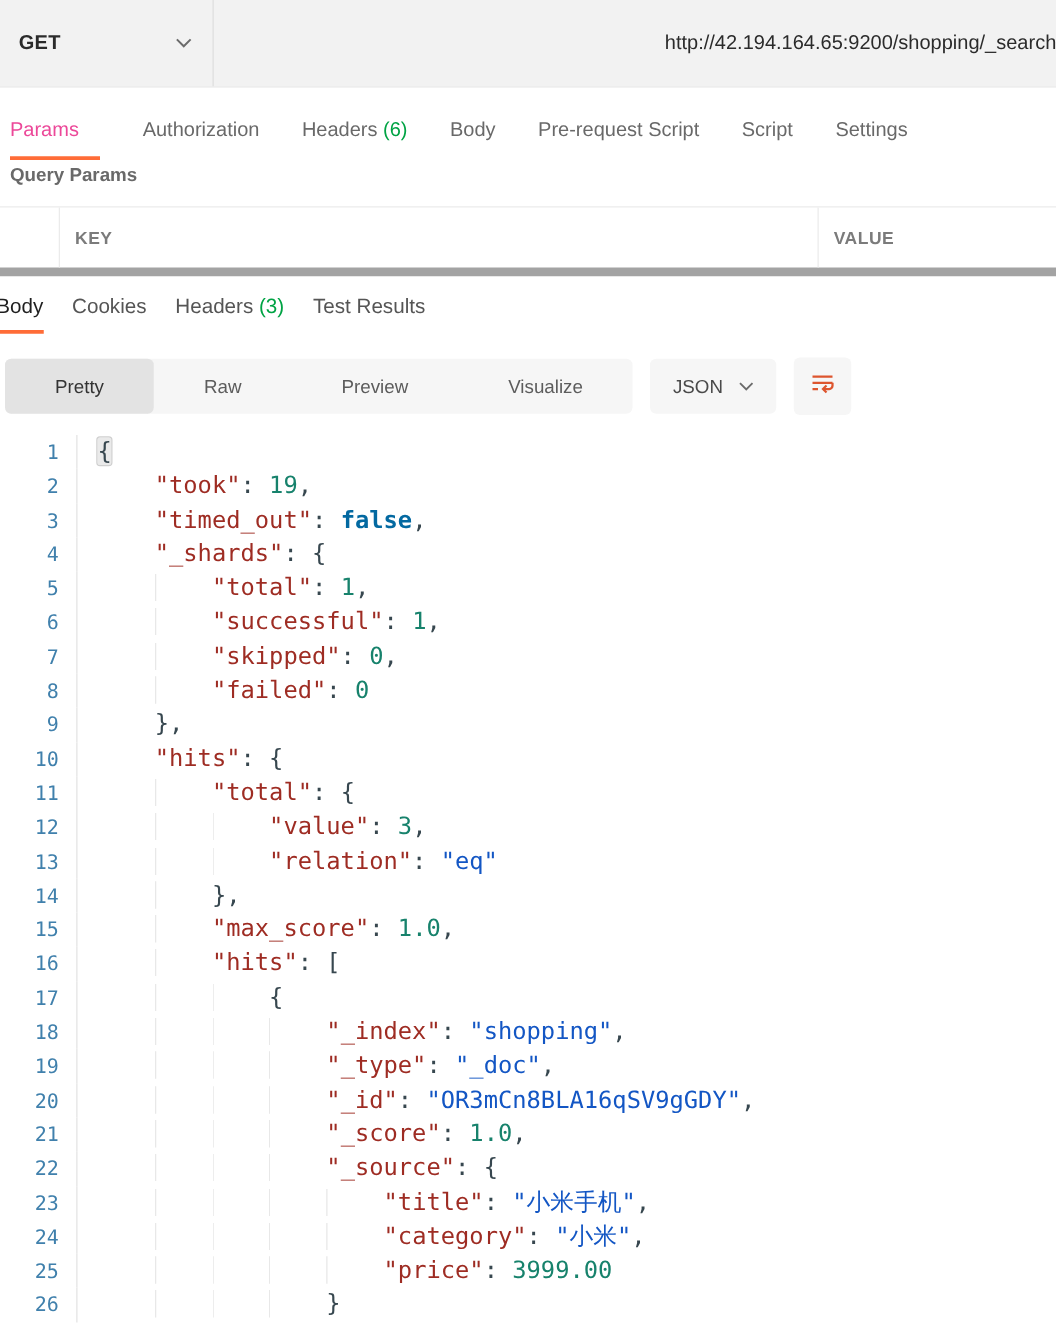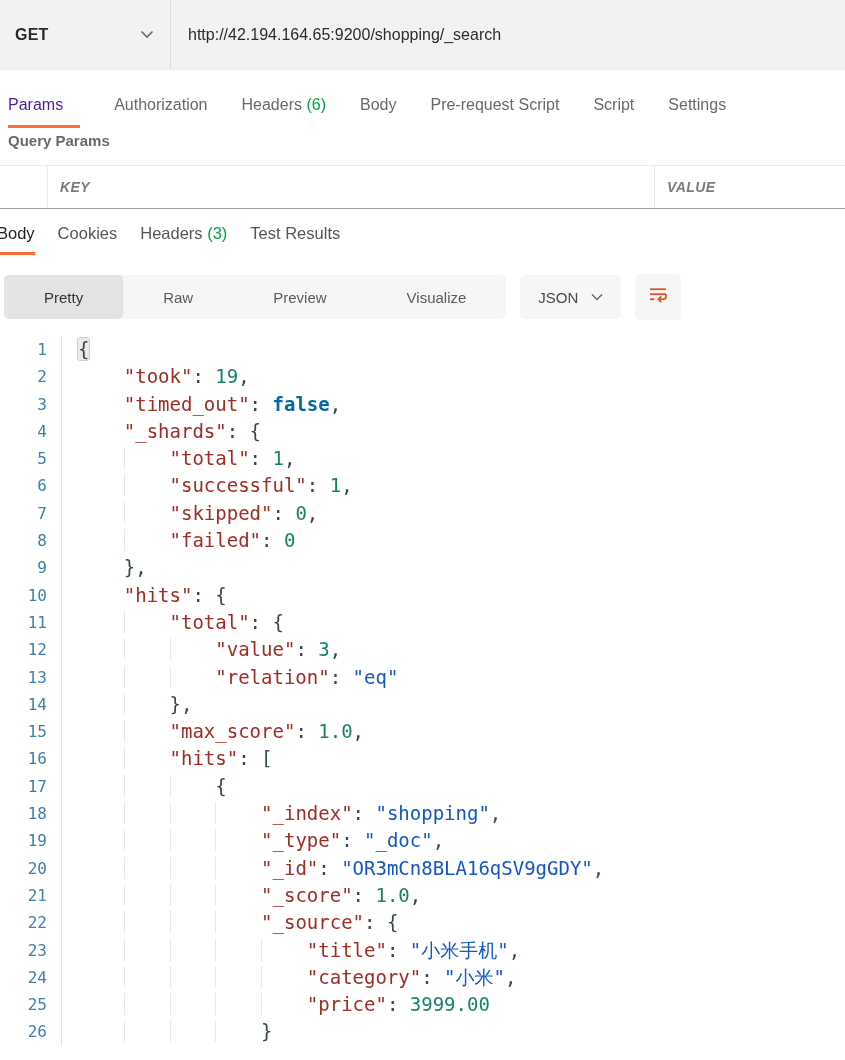--- a/index.html
+++ b/index.html
@@ -8,34 +8,34 @@
     width:845px; height:1060px; overflow:hidden; position:relative;
     font-family:"Liberation Sans", sans-serif;
     -webkit-font-smoothing:antialiased;
   }
 
   
   .url-bar { height:70px; background:#f2f2f2; display:flex; align-items:stretch; border-bottom:1px solid #ececec; }
   .method { width:170px; display:flex; align-items:center; justify-content:space-between; padding:0 16px 0 15px; cursor:pointer; }
   .method .m-label { font-size:16px; font-weight:bold; color:#2b2b2b; letter-spacing:.2px; }
   .vdiv { width:1px; background:#dedede; }
-  .url-field { flex:1; display:flex; align-items:center; padding-left:17px; font-size:16px; color:#2b2b2b; }
+  .url-field { flex:1; display:flex; align-items:center; padding-left:17px; font-size:16px; color:#2b2b2b;justify-content:flex-end; }
 
   .chev { display:inline-block; }
   .chev svg { display:block; }
 
   
   .req-tabs { display:flex; gap:34px; padding-left:8px; margin-top:26px; }
   .tab { font-size:16px; color:#696969; padding-bottom:11px; border-bottom:3px solid transparent; cursor:pointer; white-space:nowrap; }
-  .tab.active { color:#4c1d95; border-bottom-color:#ff6c37; padding-right:17px; }
+  .tab.active { color:#ec4899; border-bottom-color:#ff6c37; padding-right:17px; }
   .cnt { color:#00a344; }
 
   
   .qp-label { margin:4px 0 0 8px; font-size:15px; font-weight:bold; color:#696969; }
-  .param-table { margin-top:16px; border-top:1px solid #ebebeb; border-bottom:1px solid #a3a3a3; display:flex; height:44px;font-style:italic; }
+  .param-table { margin-top:16px; border-top:1px solid #ebebeb; border-bottom:7px solid #a3a3a3; display:flex; height:56px; }
   .col-check { width:48px; border-right:1px solid #ebebeb; flex:none; }
   .col-key { flex:1; border-right:1px solid #ebebeb; display:flex; align-items:center; padding-left:12px; }
   .col-value { width:190px; flex:none; display:flex; align-items:center; padding-left:12px; }
   .th { font-size:14px; font-weight:bold; color:#7b7b7b; letter-spacing:.4px; }
 
   
   .resp-tabs { display:flex; gap:23px; margin:15px 0 0 -3px; }
   .resp-tabs .tab { font-size:16.5px; color:#555555; padding-bottom:9px; }
   .resp-tabs .tab.active { color:#1f1f1f; border-bottom-color:#ff6c37; padding-right:0; }
 

